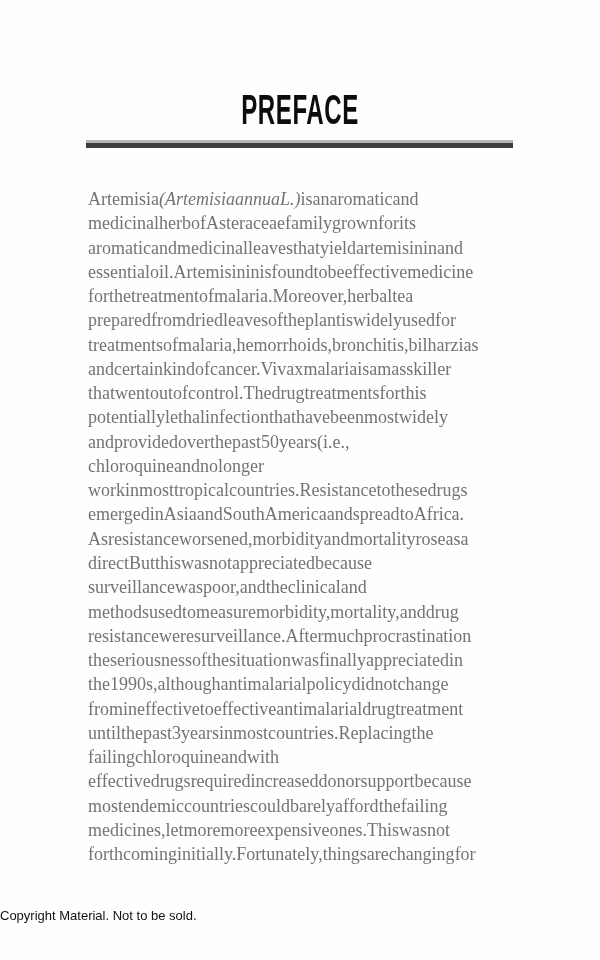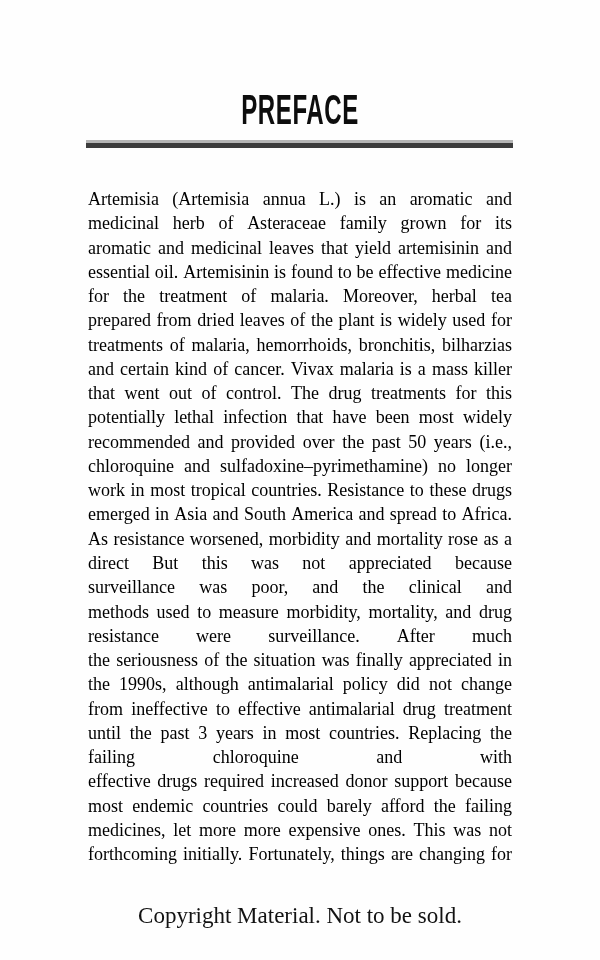--- a/index.html
+++ b/index.html
@@ -44,37 +44,36 @@
     background: linear-gradient(to bottom, #b5b5b5 0%, #b5b5b5 32%, #3c3c3c 32%, #3c3c3c 100%);
   }
   .body-text {
     position: absolute;
     left: 88px;
     top: 187px;
     width: 424px;
   }
   .bodyline {
     display: flex;
-    justify-content: space-between;
+    justify-content: flex-start;
     height: 24.28px;
     line-height: 24.28px;
     font-size: 18px;
-    color: #000000;
+    color: #737373;
     white-space: nowrap;
   }
   .bodyline span { flex-shrink: 0; }
-  .bodyline .it { }
+  .bodyline .it { font-style: italic; }
   .footer {
     position: absolute;
     left: 0;
     top: 904px;
     width: 600px;
-    text-align: center;
-    font-family: Liberation Serif, serif;
-    font-size: 23px;
+    font-family: Liberation Sans, sans-serif;
+    font-size: 13px;
     line-height: 24px;
     color: #121212;
   }
 </style>
 </head>
 <body>
 
 <div class="page">
 
   <div class="title-wrap">
@@ -185,34 +184,32 @@
         <span>potentially</span>
         <span>lethal</span>
         <span>infection</span>
         <span>that</span>
         <span>have</span>
         <span>been</span>
         <span>most</span>
         <span>widely</span>
       </div>
       <div class="bodyline">
-        <span>recommended</span>
         <span>and</span>
         <span>provided</span>
         <span>over</span>
         <span>the</span>
         <span>past</span>
         <span>50</span>
         <span>years</span>
         <span>(i.e.,</span>
       </div>
       <div class="bodyline">
         <span>chloroquine</span>
         <span>and</span>
-        <span>sulfadoxine–pyrimethamine)</span>
         <span>no</span>
         <span>longer</span>
       </div>
       <div class="bodyline">
         <span>work</span>
         <span>in</span>
         <span>most</span>
         <span>tropical</span>
         <span>countries.</span>
         <span>Resistance</span>
@@ -270,20 +267,21 @@
         <span>mortality,</span>
         <span>and</span>
         <span>drug</span>
       </div>
       <div class="bodyline">
         <span>resistance</span>
         <span>were</span>
         <span>surveillance.</span>
         <span>After</span>
         <span>much</span>
+        <span>procrastination</span>
       </div>
       <div class="bodyline">
         <span>the</span>
         <span>seriousness</span>
         <span>of</span>
         <span>the</span>
         <span>situation</span>
         <span>was</span>
         <span>finally</span>
         <span>appreciated</span>

